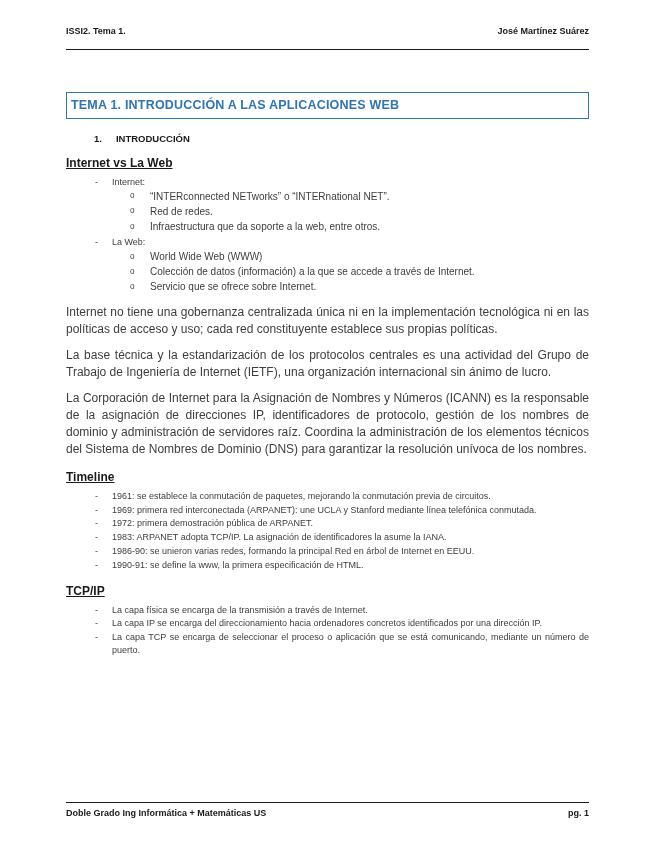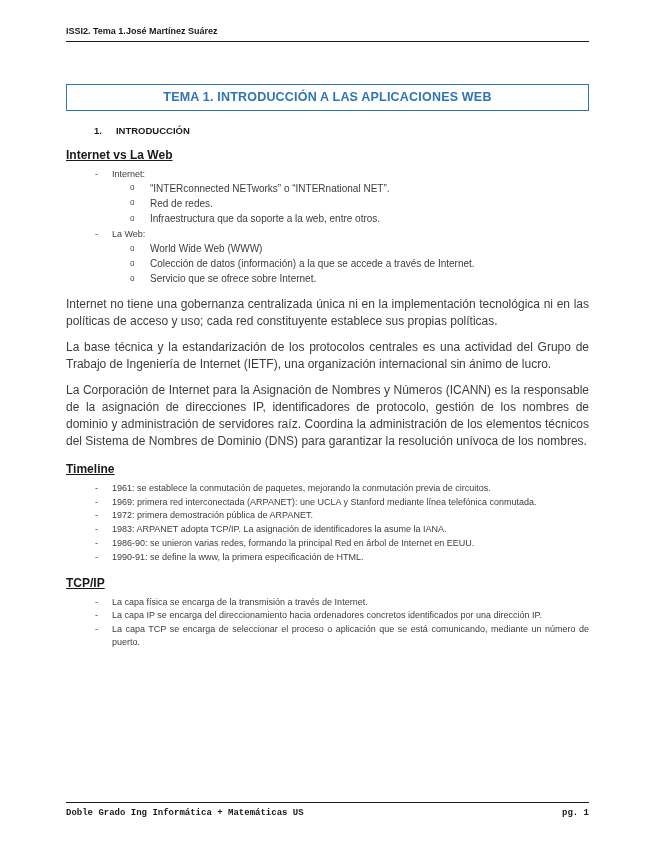--- a/index.html
+++ b/index.html
@@ -5,29 +5,29 @@
   html, body { margin:0; padding:0; background:#ffffff; }
   body {
     width:655px; height:848px; position:relative; overflow:hidden;
     font-family:"Liberation Sans", sans-serif; color:#3d3d3d;
     -webkit-font-smoothing:antialiased;
   }
   .page { position:absolute; inset:0; padding:26px 66px 0 66px; box-sizing:border-box; }
 
   
   .doc-header {
-    display:flex; align-items:flex-end;
+    display:flex; justify-content:space-between; align-items:flex-end;
     font-size:9px; font-weight:bold; color:#1a1a1a;
-    padding-bottom:5px; border-bottom:1.4px solid #1a1a1a;
+    padding-bottom:13px; border-bottom:1.4px solid #1a1a1a;
   }
 
   
   .title-box {
     margin-top:42px; border:1.6px solid var(--accent, #2E75B6);
-    padding:5px 4px 6px 4px; text-align:center;
+    padding:5px 4px 6px 4px; 
   }
   .title-box h1 {
     margin:0; font-size:12.5px; letter-spacing:0.2px;
     color:var(--accent, #2E75B6); font-weight:bold;
   }
 
   
   .h-num {
     margin:14px 0 8px 28px; font-size:9.5px; font-weight:bold; color:#1a1a1a;
     display:flex; gap:14px;
@@ -51,21 +51,21 @@
   ul.l1 > li::before { content:"-"; position:absolute; left:-17px; top:0; }
   ul.l2 { padding-left:38px; margin:1px 0 2px 0; }
   ul.l2 > li { position:relative; font-size:10px; line-height:1.42; text-align:justify; margin-bottom:1px; }
   ul.l2 > li::before { content:"o"; position:absolute; left:-20px; top:0.5px; font-size:8.2px; }
 
   
   .doc-footer {
     position:absolute; left:66px; right:66px; bottom:30px;
     border-top:1.4px solid #1a1a1a; padding-top:5px;
     display:flex; justify-content:space-between;
-    font-size:9px; font-weight:bold; color:#1a1a1a;font-family:Liberation Mono, monospace;
+    font-size:9px; font-weight:bold; color:#1a1a1a;
   }
 </style>
 </head>
 <body>
 
 <div class="page">
 
   <div class="doc-header">
     <span>ISSI2. Tema 1.</span>
     <span>José Martínez Suárez</span>

